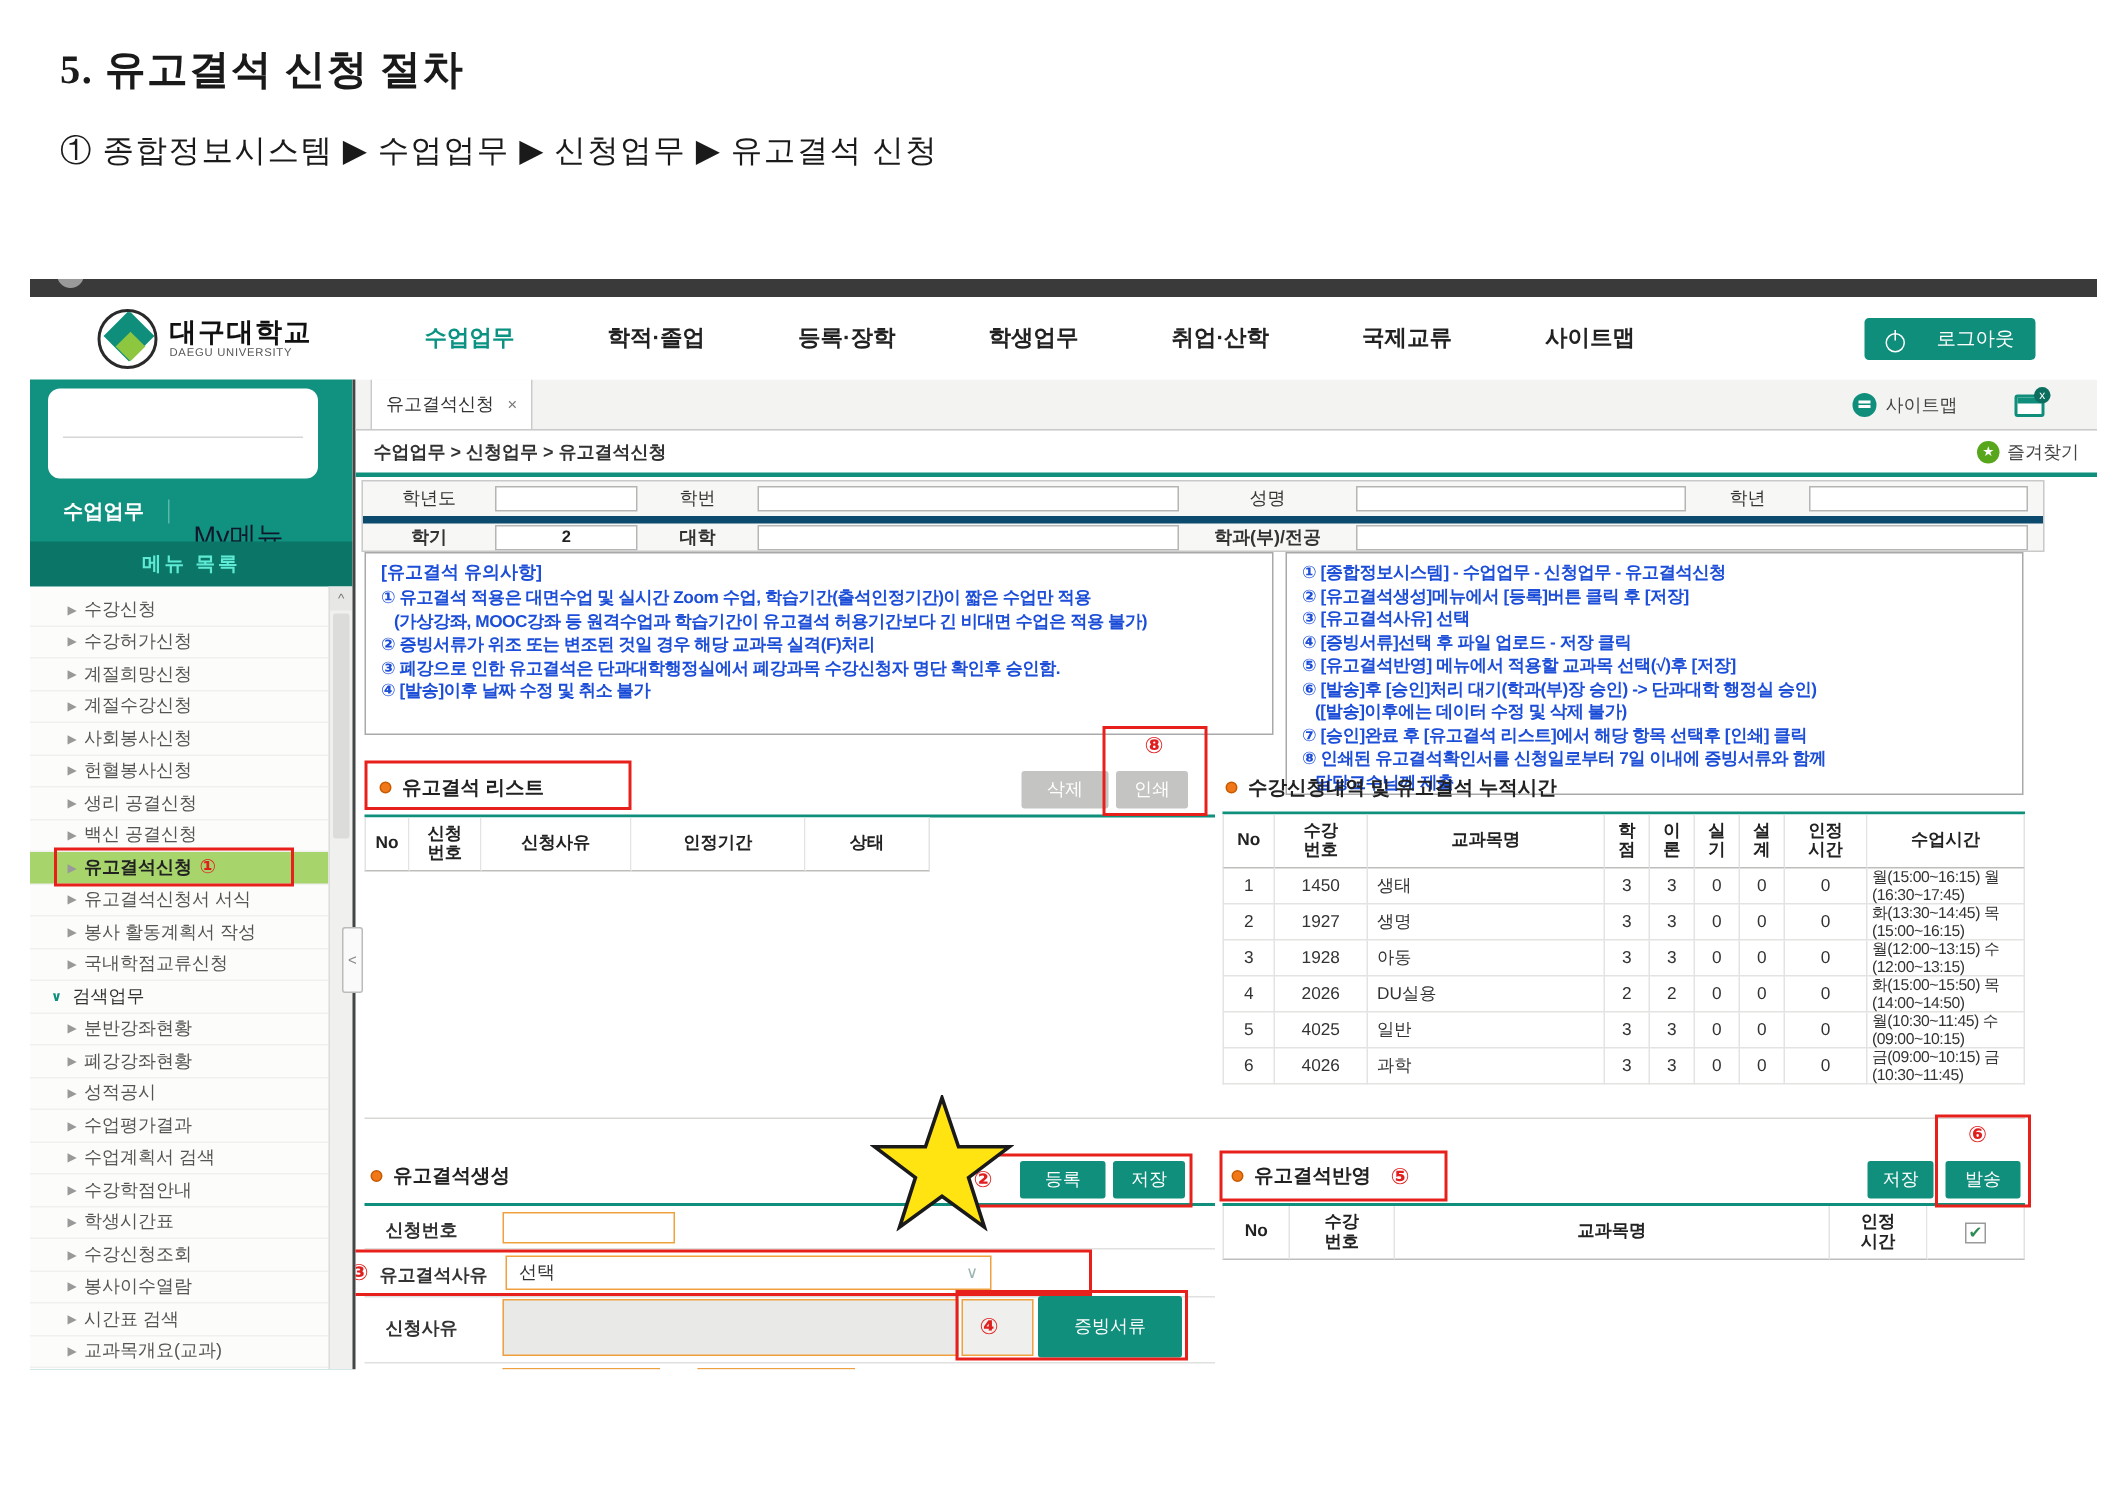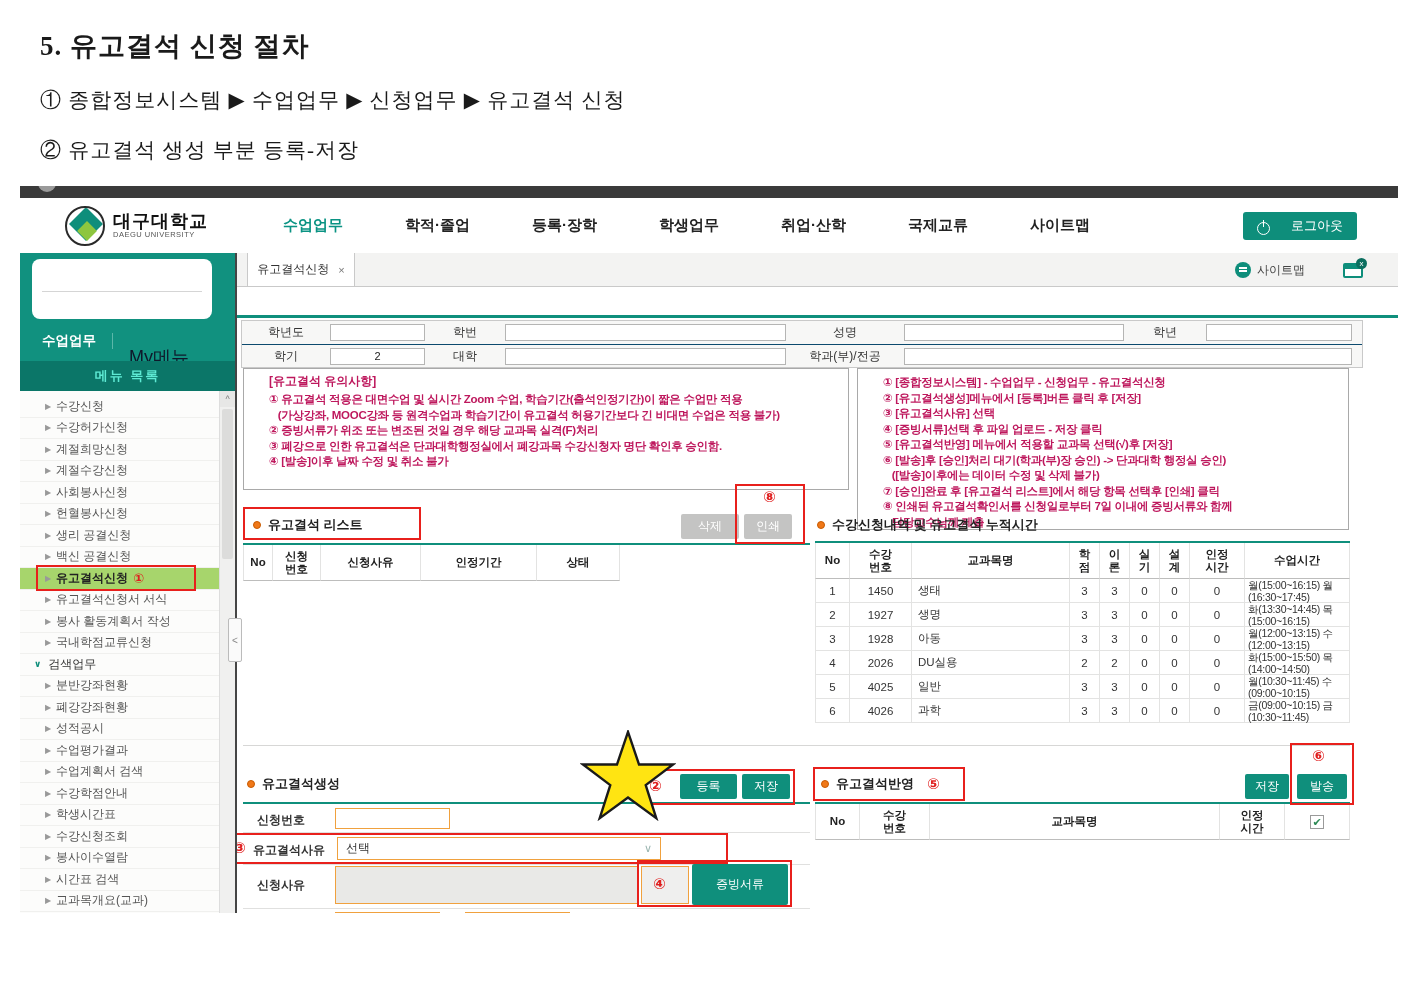--- a/index.html
+++ b/index.html
@@ -75,26 +75,26 @@
 
   .crumbbar { position:absolute; left:0; top:34px; width:100%; height:28px; display:flex; align-items:center; }
   .crumb { margin-left:12px; font-size:12px; font-weight:bold; color:#333; }
   .fav { position:absolute; right:12px; display:flex; align-items:center; gap:5px; font-size:12px; color:#444; cursor:pointer; }
   .ic-fav { width:15px; height:15px; border-radius:50%; background:#57a61c; color:#fff; font-size:9px; line-height:15px; text-align:center; }
   .teal-rule { position:absolute; left:0; top:62px; width:100%; height:3px; background:#0f8f7c; }
 
   
   .info-form { position:absolute; left:4px; top:67px; width:1122px; border:1px solid #c9c9c9; background:#f7f7f6; }
   .if-row { display:flex; height:23px; align-items:center; }
-  .if-row + .if-row { border-top:1px solid #0c4a6e; }
+  .if-row + .if-row { border-top:5px solid #0c4a6e;font-weight:bold; }
   .if-label { font-size:12px; color:#333; text-align:center; flex:0 0 auto; }
   .if-input { height:17px; background:#fff; border:1px solid #b5b5b4; flex:0 0 auto; font-size:11px; color:#222; text-align:center; line-height:15px; }
 
   
-  .notice { position:absolute; border:1px solid #a9a9a9; background:#fff; color:#be185d; padding:4px 25px; }
+  .notice { position:absolute; border:1px solid #a9a9a9; background:#fff; color:#1d4ed8; padding:4px 10px; }
   .notice .ntitle { font-size:12px; font-weight:bold; }
   .notice .nbody { font-size:11.5px; font-weight:bold; white-space:pre-wrap; line-height:15.5px; margin-top:2px; letter-spacing:-0.3px; }
   .notice-left { left:6px; top:115px; width:606px; height:122px; }
   .notice-right { left:620px; top:115px; width:492px; height:162px; }
 
   
   .sec-title { position:absolute; display:flex; align-items:center; gap:7px; font-size:13px; font-weight:bold; color:#222; white-space:nowrap; }
   .odot { width:8px; height:8px; border-radius:50%; background:#f07818; border:1px solid #c85a00; flex:0 0 auto; }
   .tealline { position:absolute; height:2px; background:#0f8f7c; }
   .hr-light { position:absolute; height:1px; background:#d7d7d6; }
@@ -130,21 +130,20 @@
   .chkbox { width:14px; height:14px; border:1px solid #9a9a9a; background:#fff; font-size:11px; line-height:13px; text-align:center; color:#2e8b57; cursor:pointer; }
 </style>
 </head>
 <body>
 
 <div class="page">
 
   <div class="dochead">
     <div class="h1">5. 유고결석 신청 절차</div>
     <div class="step">① 종합정보시스템  ▶  수업업무  ▶  신청업무  ▶  유고결석 신청</div>
-    <div class="step">② 유고결석 생성 부분 등록-저장</div>
   </div>
 
   <div class="app">
     <div class="topstrip">
         <div class="notch"></div>
       </div>
 
     <div class="apphdr">
       <div class="logo">
         <div class="logo-mark">
@@ -302,20 +301,27 @@
           </div>
           <div class="tab-right">
             <div class="sitemap-link">
               <span class="ic-circle"></span>
               <span>사이트맵</span>
             </div>
             <div class="ic-window"></div>
           </div>
         </div>
 
+        <div class="crumbbar">
+          <span class="crumb">수업업무 &gt; 신청업무 &gt; 유고결석신청</span>
+          <span class="fav">
+            <span class="ic-fav">★</span>
+            <span>즐겨찾기</span>
+          </span>
+        </div>
         <div class="teal-rule"></div>
 
         <div class="info-form">
           <div class="if-row">
             <div class="if-label" style="width:88px">학년도</div>
             <div class="if-input" style="width:95px"></div>
             <div class="if-label" style="width:80px">학번</div>
             <div class="if-input" style="width:281px"></div>
             <div class="if-label" style="width:118px">성명</div>
             <div class="if-input" style="width:220px"></div>

